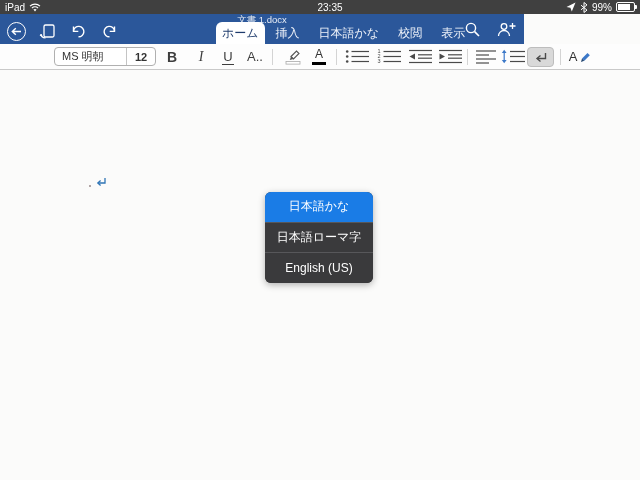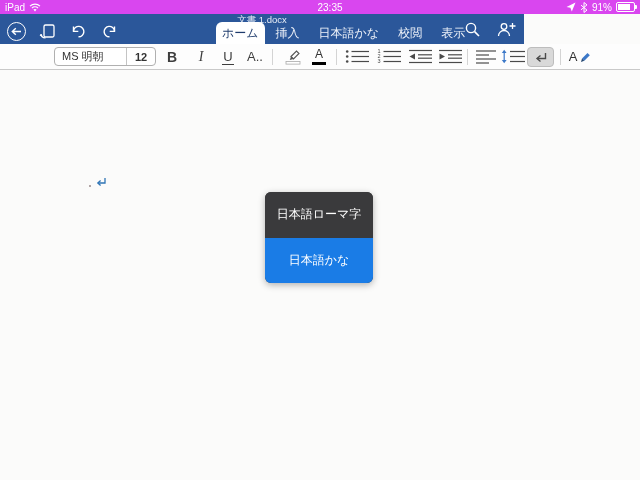--- a/index.html
+++ b/index.html
@@ -4,21 +4,21 @@
 <style>
   html,body{margin:0;padding:0;background:#888;}
   .screen{
     position:relative;width:640px;height:480px;overflow:hidden;
     font-family:"Liberation Sans","DejaVu Sans",sans-serif;
     background:#fbfbfa;
   }
   
   .statusbar{
     position:absolute;left:0;top:0;width:640px;height:14px;
-    background:#d946ef;color:#fff;font-size:10px;
+    background:#404040;color:#fff;font-size:10px;
     display:flex;align-items:center;justify-content:space-between;
     padding:0 5px;box-sizing:border-box;
   }
   .sb-group{display:flex;align-items:center;gap:4px;}
   .sb-center{position:absolute;left:0;right:0;text-align:center;pointer-events:none;margin-left:20px;}
   .battery-shape{position:relative;width:17px;height:8px;border:1px solid #fff;border-radius:2px;}
   .battery-shape .lvl{position:absolute;left:1px;top:1px;bottom:1px;width:12px;background:#fff;}
   .battery-shape .nub{position:absolute;right:-3px;top:2px;width:2px;height:4px;background:#fff;border-radius:0 1px 1px 0;}
   
   .navbar{
@@ -98,21 +98,21 @@
       </svg>
     </div>
     <div class="sb-center">23:35</div>
     <div class="sb-group">
       <svg width="10" height="10" viewBox="0 0 10 10">
         <path d="M0.5 5 L9.5 0.5 L5.8 9.5 L4.4 5.8 Z" fill="#fff"></path>
       </svg>
       <svg width="8" height="11" viewBox="0 0 8 11">
         <path d="M4 0.5 V10.5 L7 8.1 L1 3.2 M4 0.5 L7 2.9 L1 7.8" stroke="#fff" stroke-width="1" fill="none"></path>
       </svg>
-      <span>91%</span>
+      <span>99%</span>
       <div class="battery-shape">
           <div class="lvl"></div>
           <div class="nub"></div>
         </div>
     </div>
   </div>
 
   <div class="navbar">
     <div class="doc-title">文書 1.docx</div>
 
@@ -283,18 +283,19 @@
   </div>
 
   <div class="document">
     <div class="cursor-dot"></div>
     <svg class="para-mark" width="12" height="12" viewBox="0 0 12 12">
       <path d="M10 2 V7 H3" stroke="#2e74b5" stroke-width="1.3" fill="none"></path>
       <path d="M5.6 4.4 L2.8 7 L5.6 9.6" stroke="#2e74b5" stroke-width="1.3" fill="none"></path>
     </svg>
 
     <div class="ime-popup">
+      <div class="ime-item selected">日本語かな</div>
       <div class="ime-item">日本語ローマ字</div>
-      <div class="ime-item selected">日本語かな</div>
+      <div class="ime-item">English (US)</div>
     </div>
   </div>
 
 </div>
 
 </body></html>

